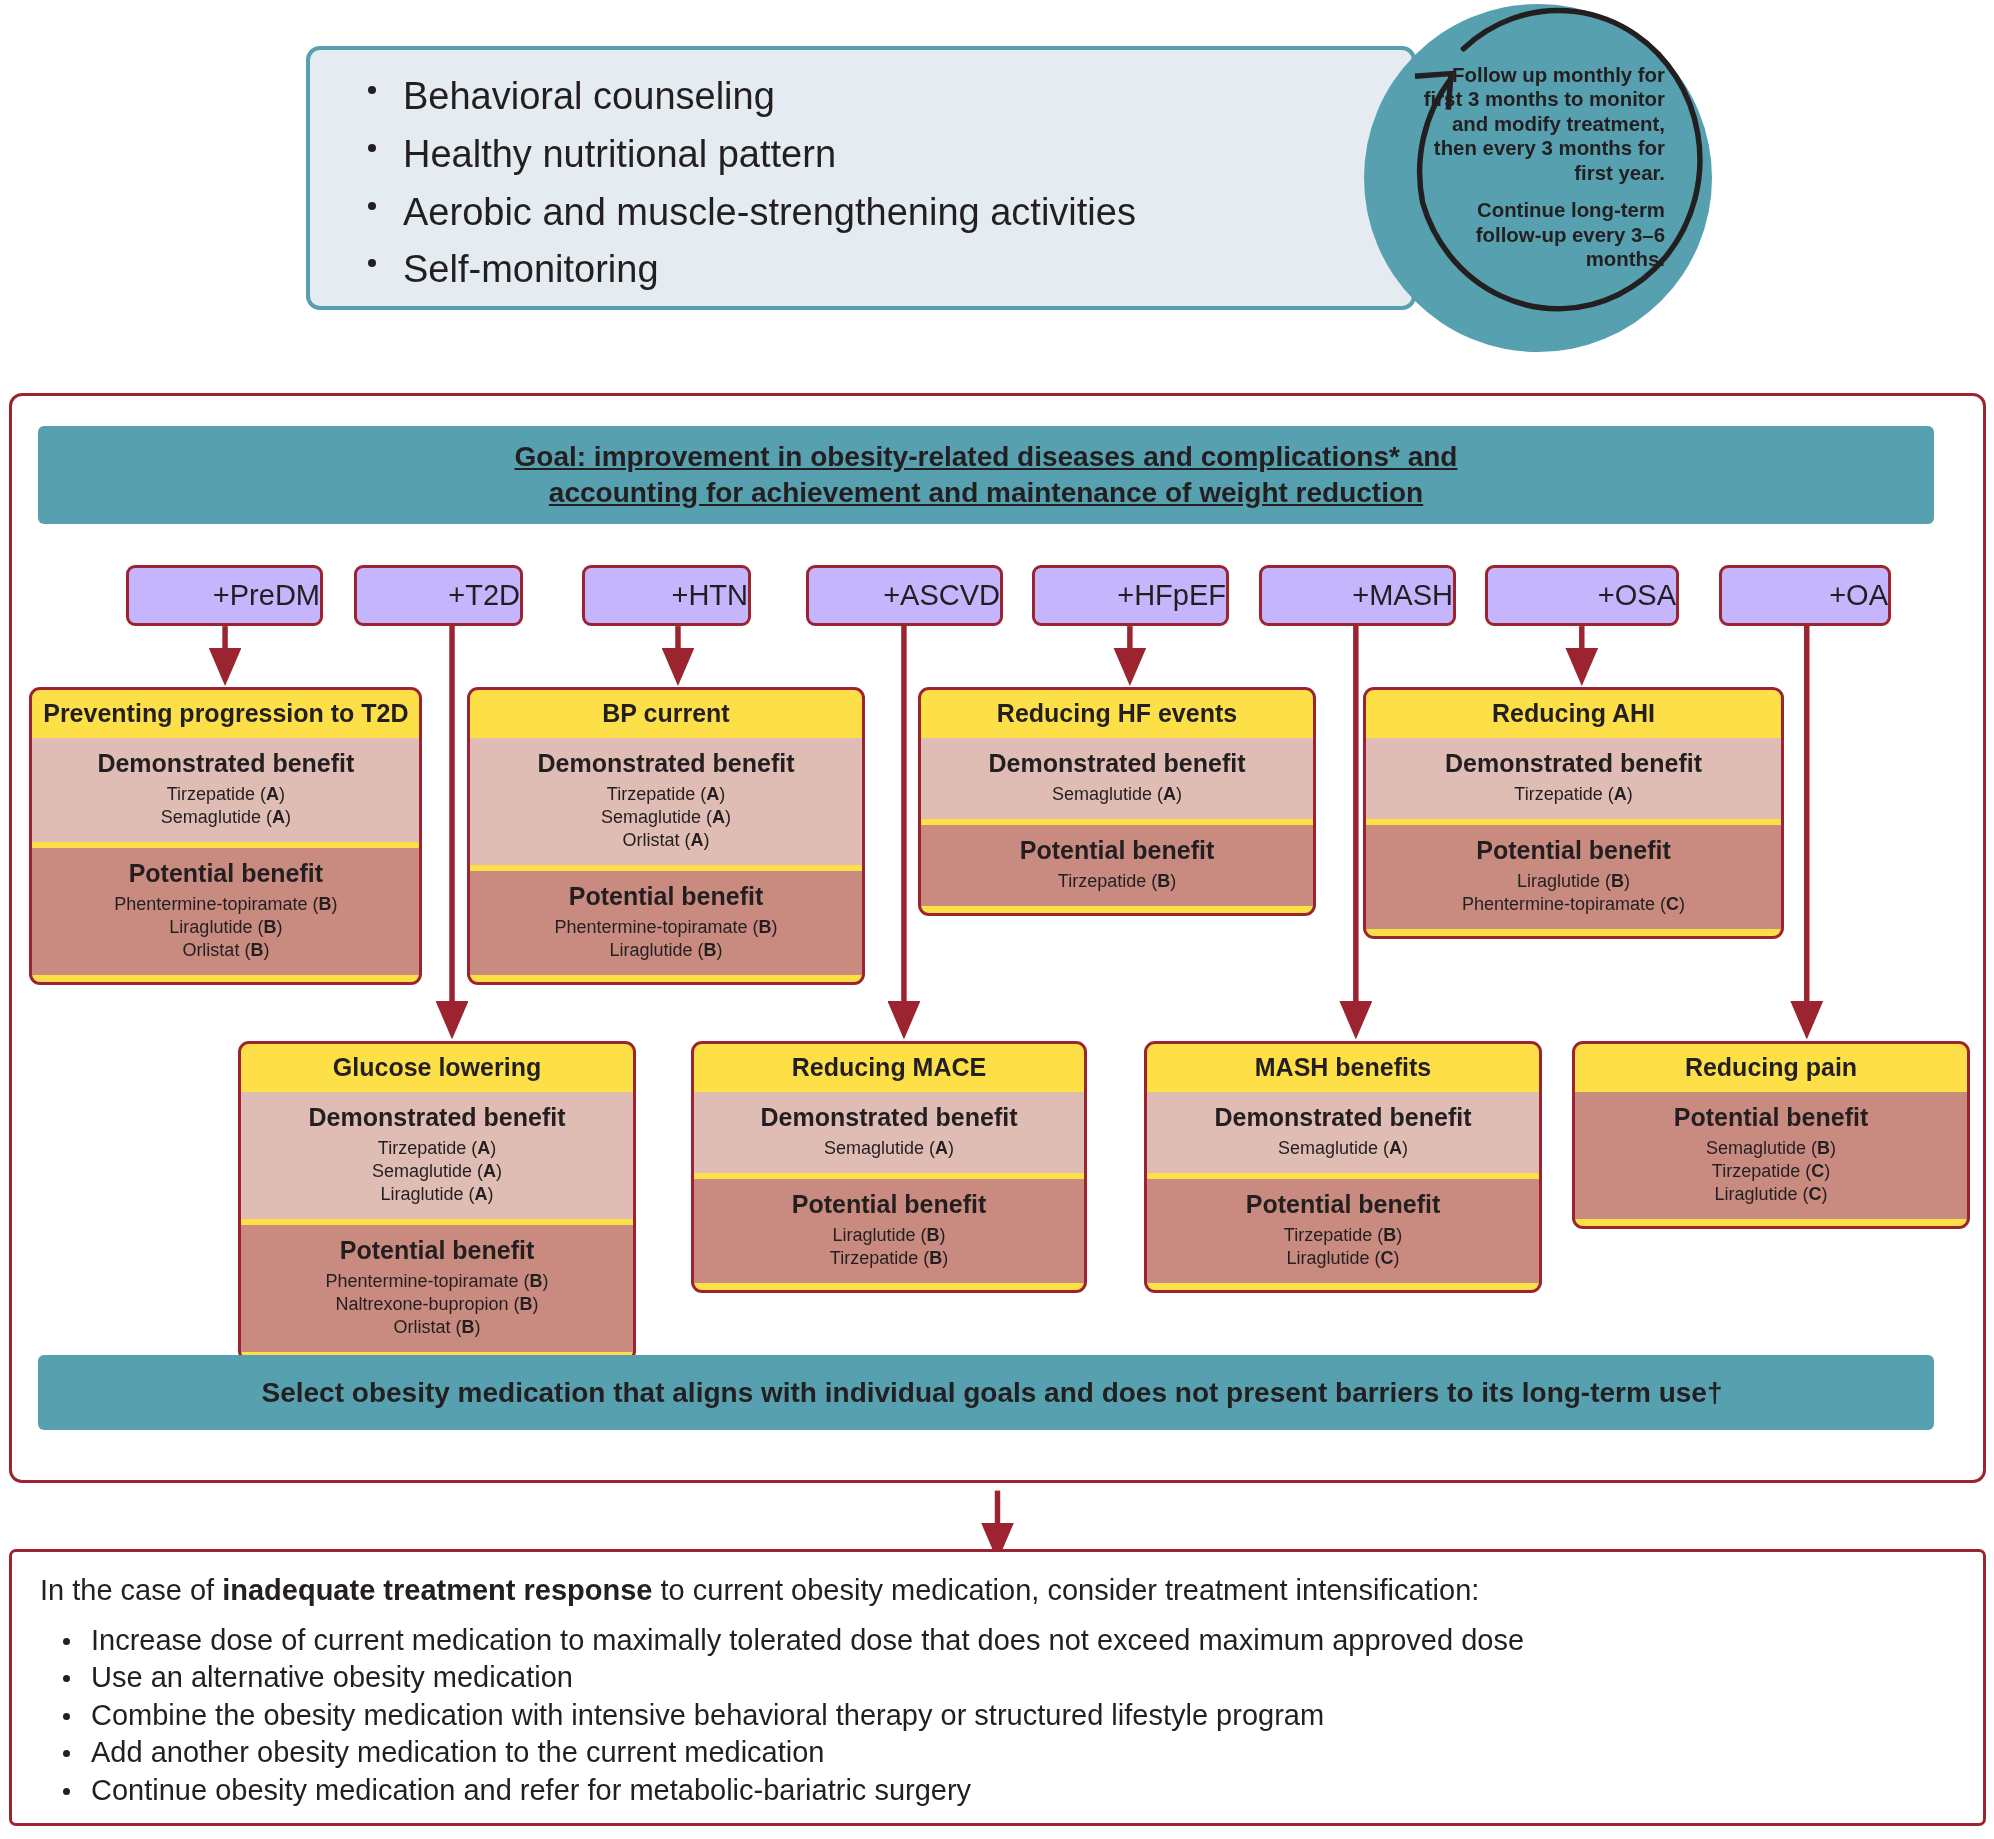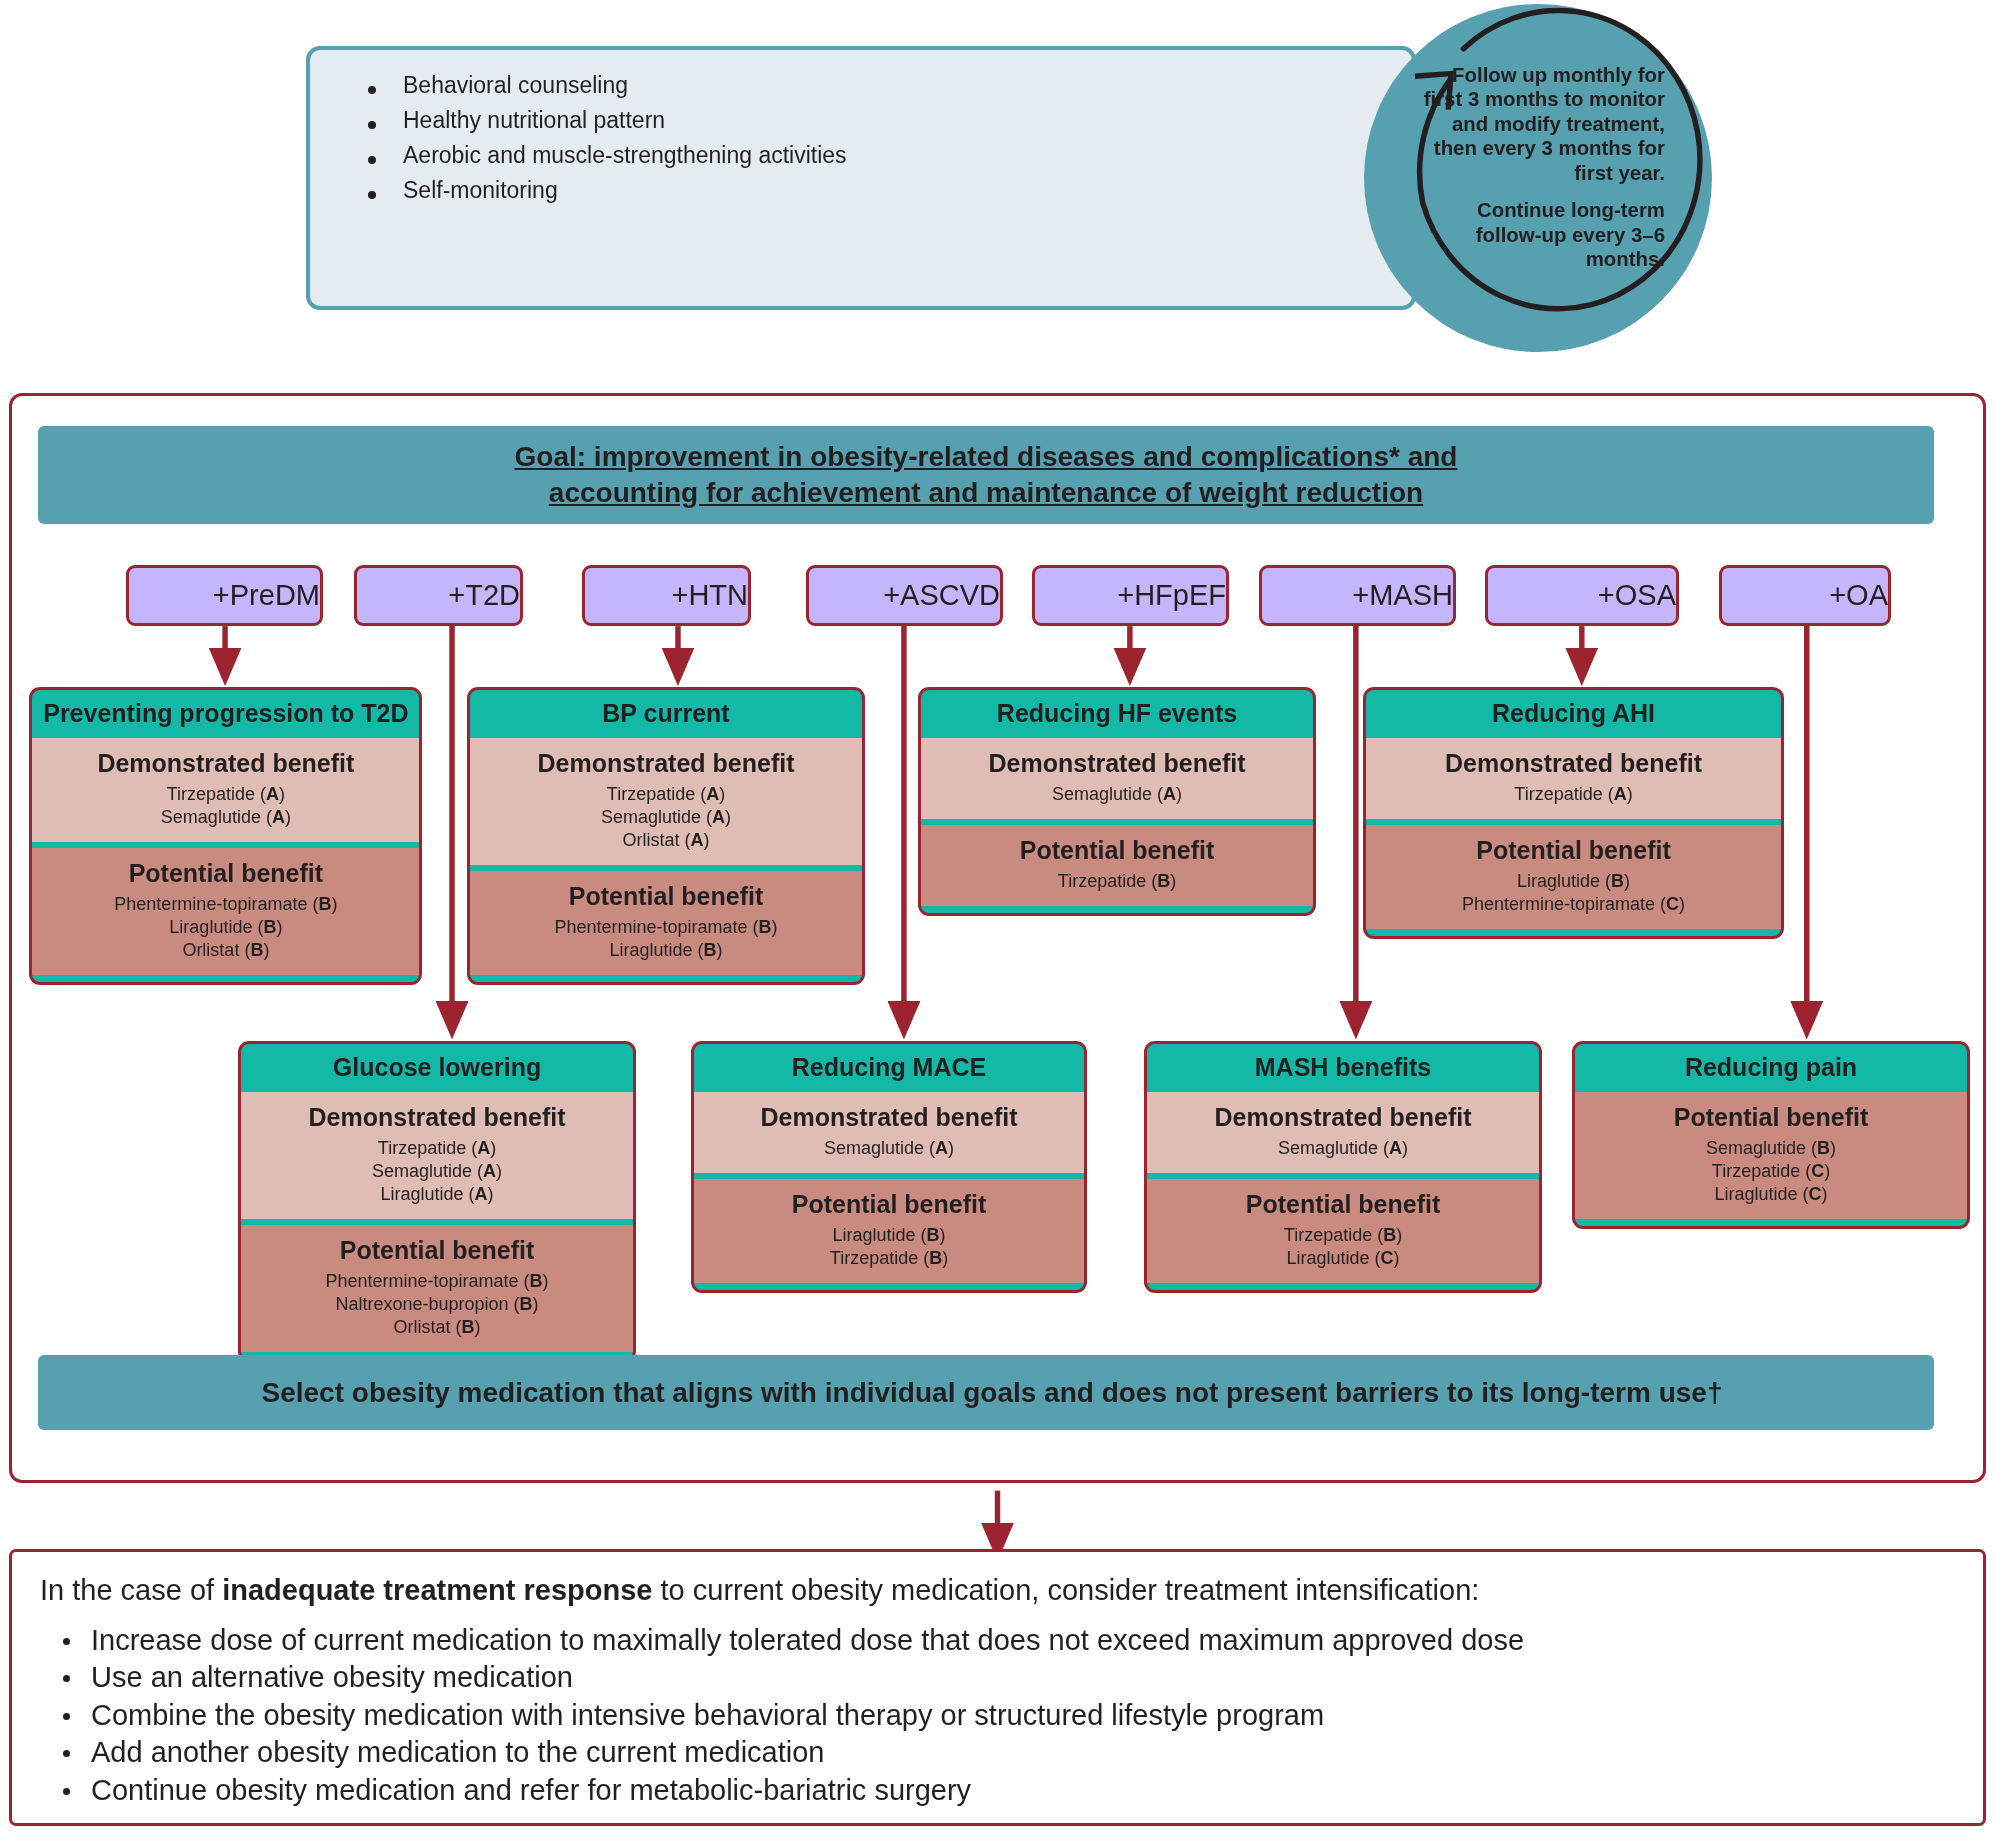--- a/index.html
+++ b/index.html
@@ -29,21 +29,21 @@
     border:4.5px solid #57a0b0;
     border-radius:14px;
     box-sizing:border-box;
   }
   #lifestyle-list{
     list-style:none;
     margin:0; padding:18px 0 0 52px;
   }
   #lifestyle-list li{
     position:relative;
-    font-size:23px;
+    font-size:38px;
     line-height:1.52;
     padding-left:41px;
     color:#231f20;
   }
   #lifestyle-list li:before{
     content:"";
     position:absolute;
     left:6px; top:18px;
     width:8px; height:8px;
     border-radius:50%;
@@ -119,21 +119,21 @@
     font-size:29px;
     color:#231f20;
     top:565px;
   }
 
   
   .card{
     position:absolute;
     border:3.5px solid #9b2430;
     border-radius:11px;
-    background:#14b8a6;
+    background:#fde047;
     box-sizing:border-box;
     overflow:hidden;
     padding:0 0 7px 0;
   }
   .card-title{
     font-weight:bold;
     font-size:25px;
     text-align:center;
     color:#231f20;
     padding:9px 5px 10px;

